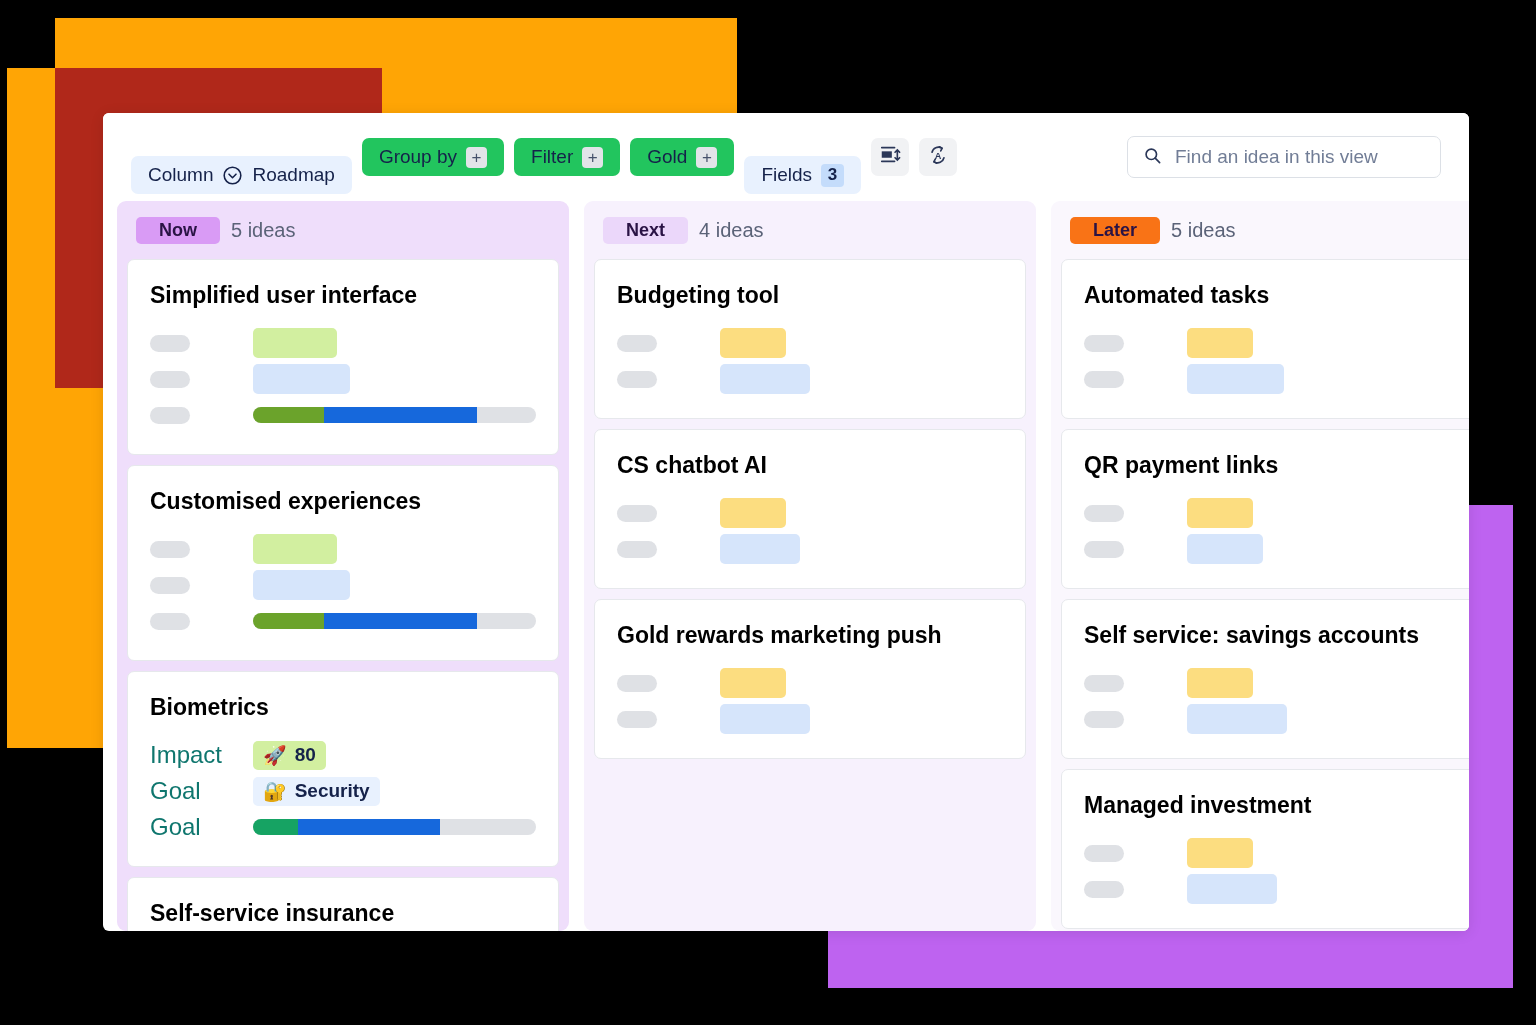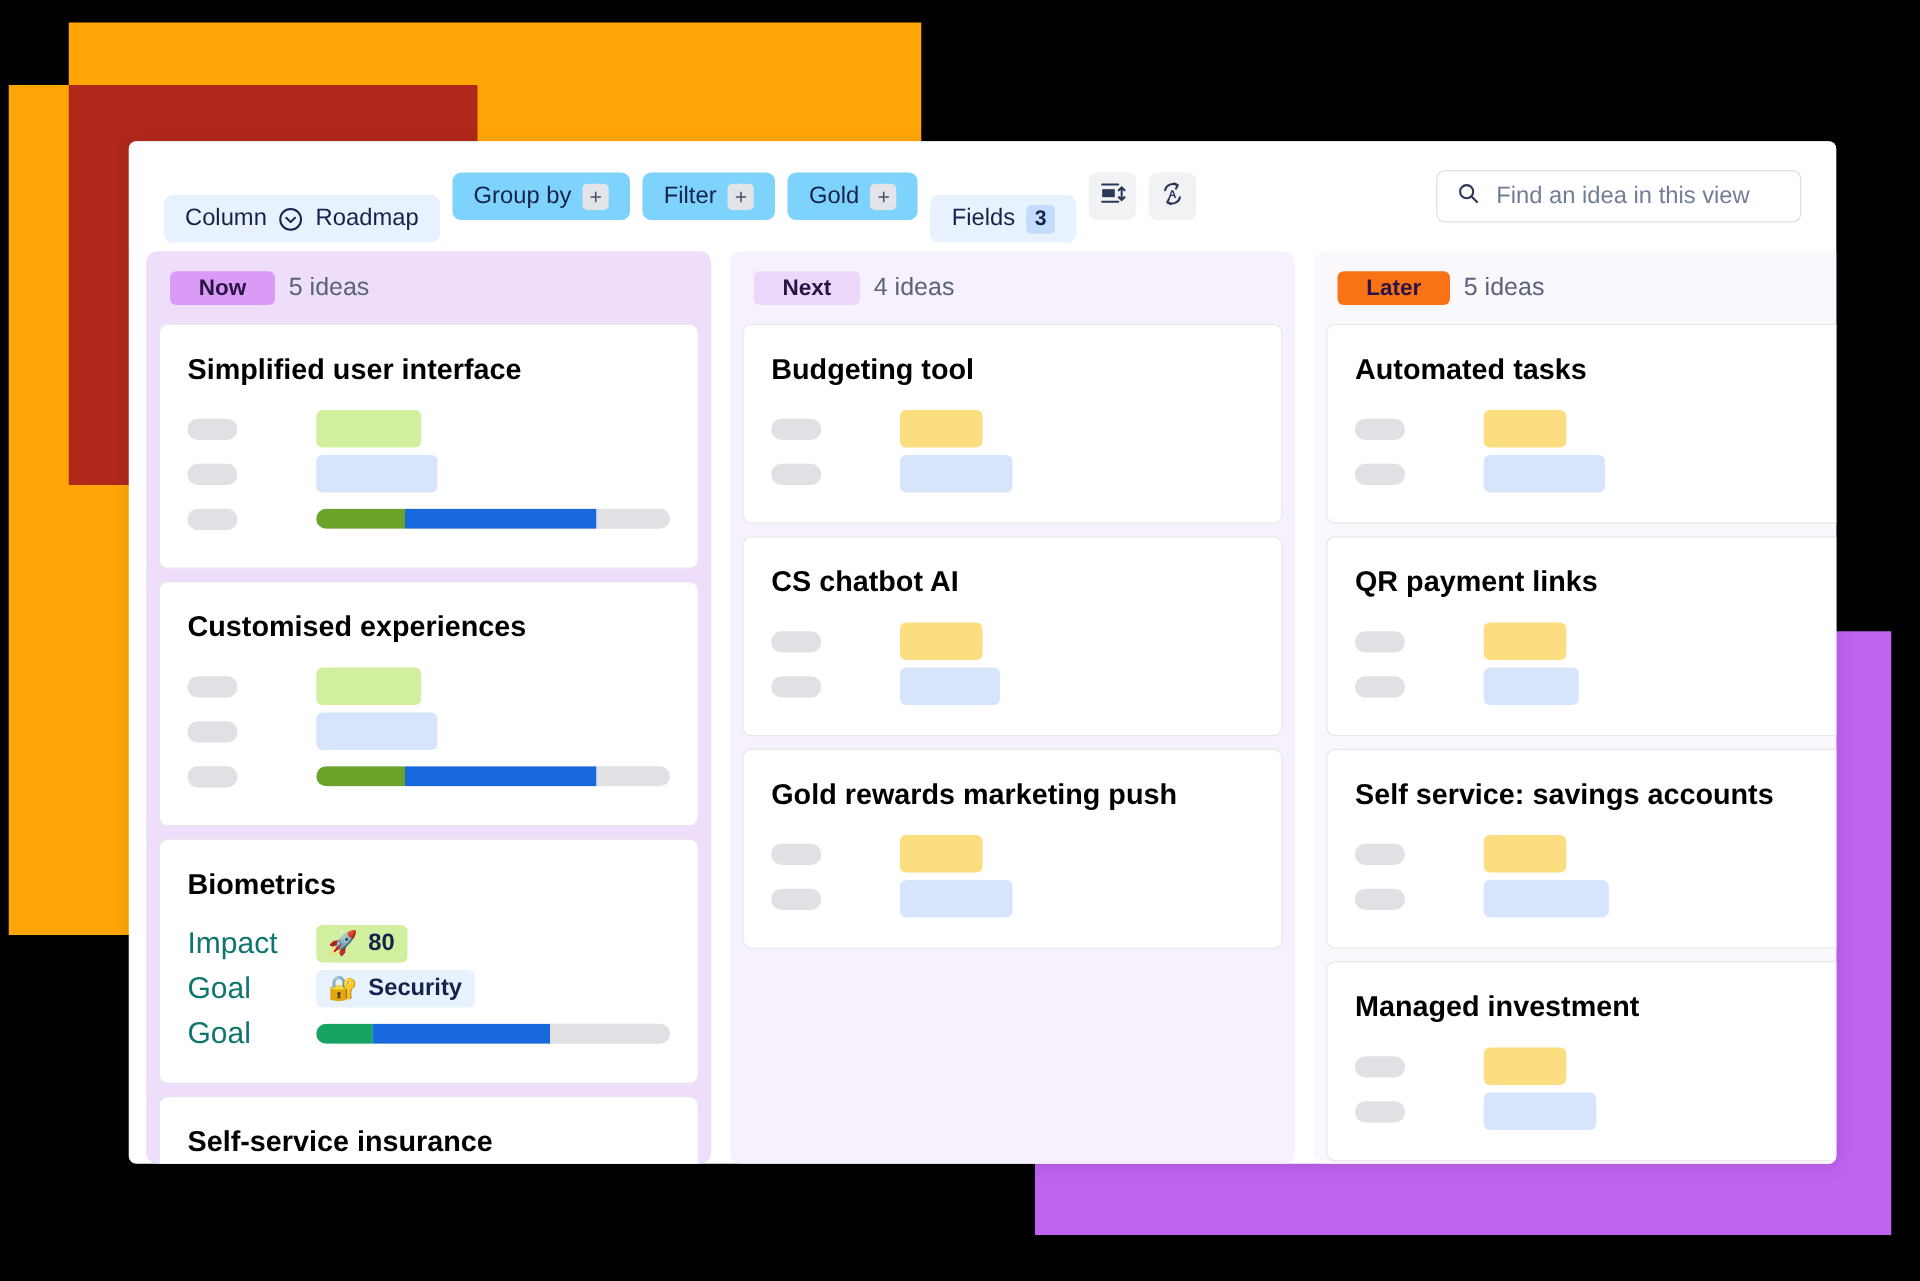--- a/index.html
+++ b/index.html
@@ -43,21 +43,21 @@
   .tb-chip {
     display: flex; align-items: center; gap: 9px;
     height: 38px; padding: 0 17px;
     border-radius: 7px;
     font-size: 19px; color: #15224A;
     white-space: nowrap;
     cursor: pointer;
     border: none;
     font-family: "Liberation Sans", sans-serif;
   }
-  .tb-chip.grey { background: #7dd3fc; }
+  .tb-chip.grey { background: #22c55e; }
   .tb-chip.blue { background: #E8F1FE; margin-top: 36px; }
 
   .plus-badge {
     display: inline-flex; align-items: center; justify-content: center;
     width: 21px; height: 21px;
     border-radius: 4px;
     background: #E2E4E8;
     font-size: 17px; line-height: 1; color: #46516B;
   }
   .count-badge {
@@ -78,21 +78,21 @@
     width: 38px; height: 38px;
     border-radius: 7px;
     background: #F1F2F4;
     display: flex; align-items: center; justify-content: center;
     cursor: pointer; border: none;
   }
 
   #search-box {
     margin-left: auto;
     display: flex; align-items: center; gap: 13px;
-    width: 292px; height: 42px;
+    width: 314px; height: 42px;
     padding: 0 15px;
     border: 1px solid #DCE0E6;
     border-radius: 7px;
     background: #fff;
   }
   #search-input {
     border: none; outline: none;
     font-size: 19px; color: #15224A;
     font-family: "Liberation Sans", sans-serif;
     width: 100%; background: transparent;

